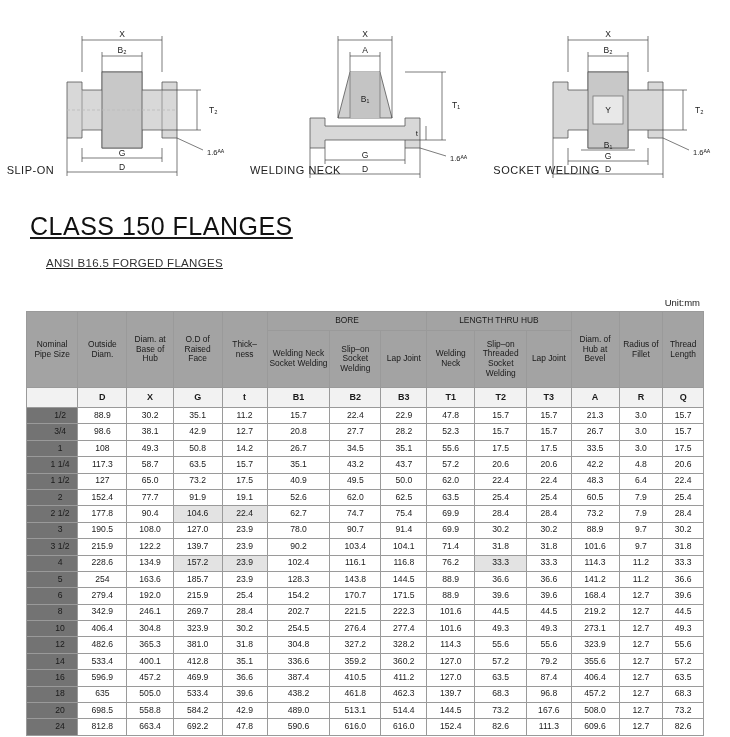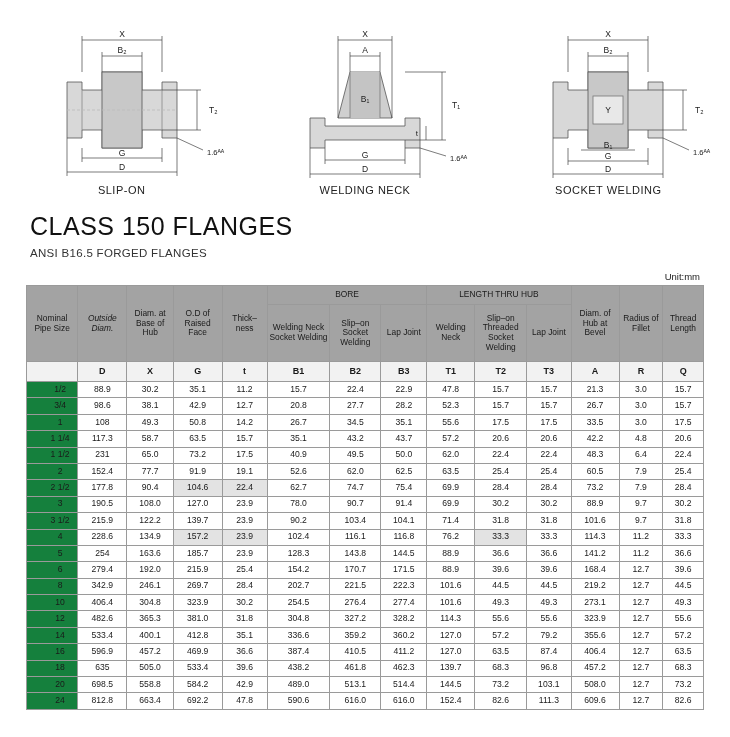--- a/index.html
+++ b/index.html
@@ -30,50 +30,50 @@
     padding-top: 10px;
     box-sizing: border-box;
   }
   .diagram {
     position: relative;
     width: 230px;
     height: 190px;
   }
   .diagram .caption {
     position: absolute;
-    bottom: 4px;
+    bottom: 24px;
     left: 0;
     width: 100%;
-    text-align: center;
     font-size: 11px;
     letter-spacing: 0.5px;
     color: #222;
   }
   .diagram svg {
     position: absolute;
     top: 0;
     left: 0;
   }
 
   
   .titles {
     padding: 12px 30px 0 30px;
+    text-decoration: underline;
   }
   .main-title {
     font-size: 25px;
     font-weight: normal;
     letter-spacing: 0.5px;
     color: #111;
     margin: 0 0 6px 0;
   }
   .sub-title {
     font-size: 11.5px;
     color: #333;
     letter-spacing: 0.3px;
-    margin: 0;
+    margin: 16px;
   }
 
   .unit-line {
     text-align: right;
     font-size: 9.5px;
     color: #222;
     padding: 12px 30px 3px 0;
   }
 
   
@@ -109,28 +109,28 @@
     height: 15px;
     font-weight: bold;
     font-size: 9px;
     background: #f2f2f2;
   }
   table.flange tbody td {
     height: 15.4px;
     background: #ffffff;
   }
   table.flange tbody td.first {
-    background: #15803d;
+    background: #737373;
     padding-left: 16px;
   }
   td.hl {
     background: #e3e3e3 !important;
   }
   .col-nps { width: 52px; }
-  .col-d   { width: 50px; font-style: italic; }
+  .col-d   { width: 50px; }
   .col-x   { width: 48px; }
   .col-g   { width: 50px; }
   .col-t   { width: 46px; margin-left: 24px; }
   .col-b1  { width: 66px; }
   .col-b2  { width: 52px; }
   .col-b3  { width: 48px; }
   .col-t1  { width: 48px; }
   .col-t2  { width: 52px; }
   .col-t3  { width: 46px; }
   .col-a   { width: 50px; }
@@ -395,21 +395,21 @@
             <td>43.7</td>
             <td>57.2</td>
             <td>20.6</td>
             <td>20.6</td>
             <td>42.2</td>
             <td>4.8</td>
             <td>20.6</td>
           </tr>
           <tr>
             <td class="first">1 1/2</td>
-            <td>231</td>
+            <td>127</td>
             <td>65.0</td>
             <td>73.2</td>
             <td>17.5</td>
             <td>40.9</td>
             <td>49.5</td>
             <td>50.0</td>
             <td>62.0</td>
             <td>22.4</td>
             <td>22.4</td>
             <td>48.3</td>
@@ -628,21 +628,21 @@
             <td class="first">20</td>
             <td>698.5</td>
             <td>558.8</td>
             <td>584.2</td>
             <td>42.9</td>
             <td>489.0</td>
             <td>513.1</td>
             <td>514.4</td>
             <td>144.5</td>
             <td>73.2</td>
-            <td>103.1</td>
+            <td>167.6</td>
             <td>508.0</td>
             <td>12.7</td>
             <td>73.2</td>
           </tr>
           <tr>
             <td class="first">24</td>
             <td>812.8</td>
             <td>663.4</td>
             <td>692.2</td>
             <td>47.8</td>

